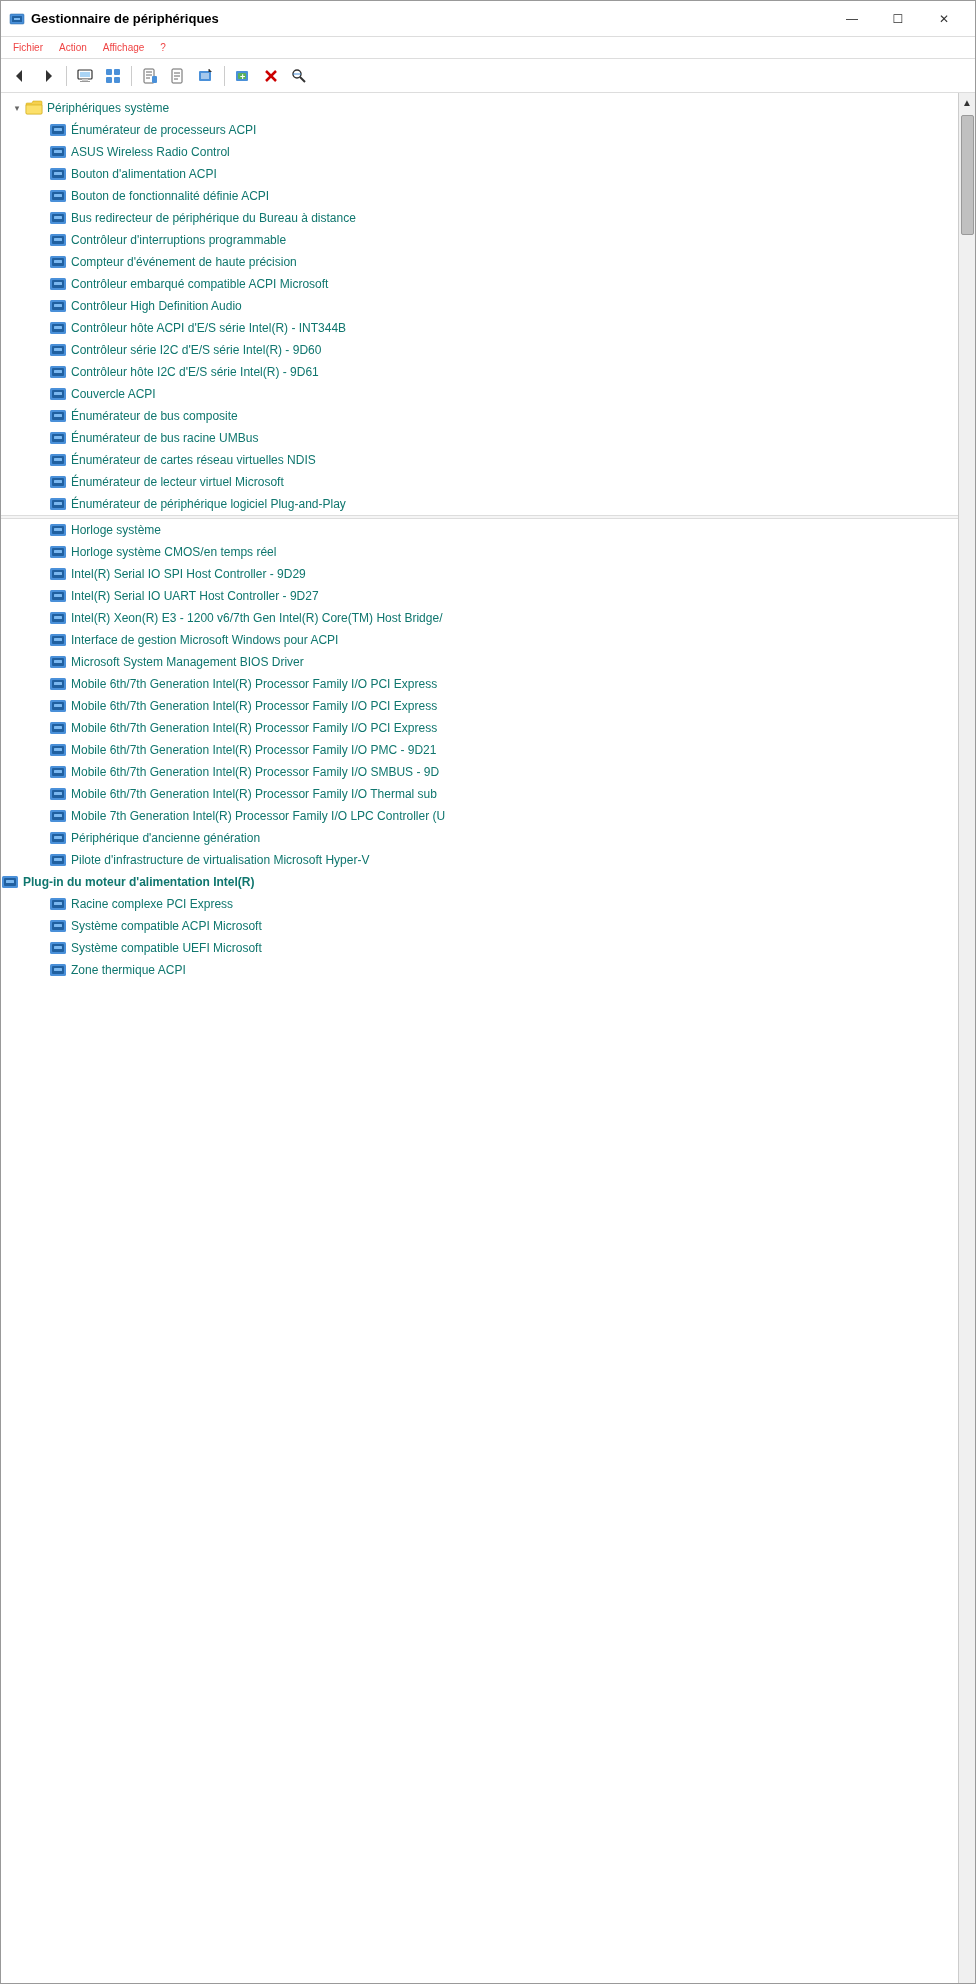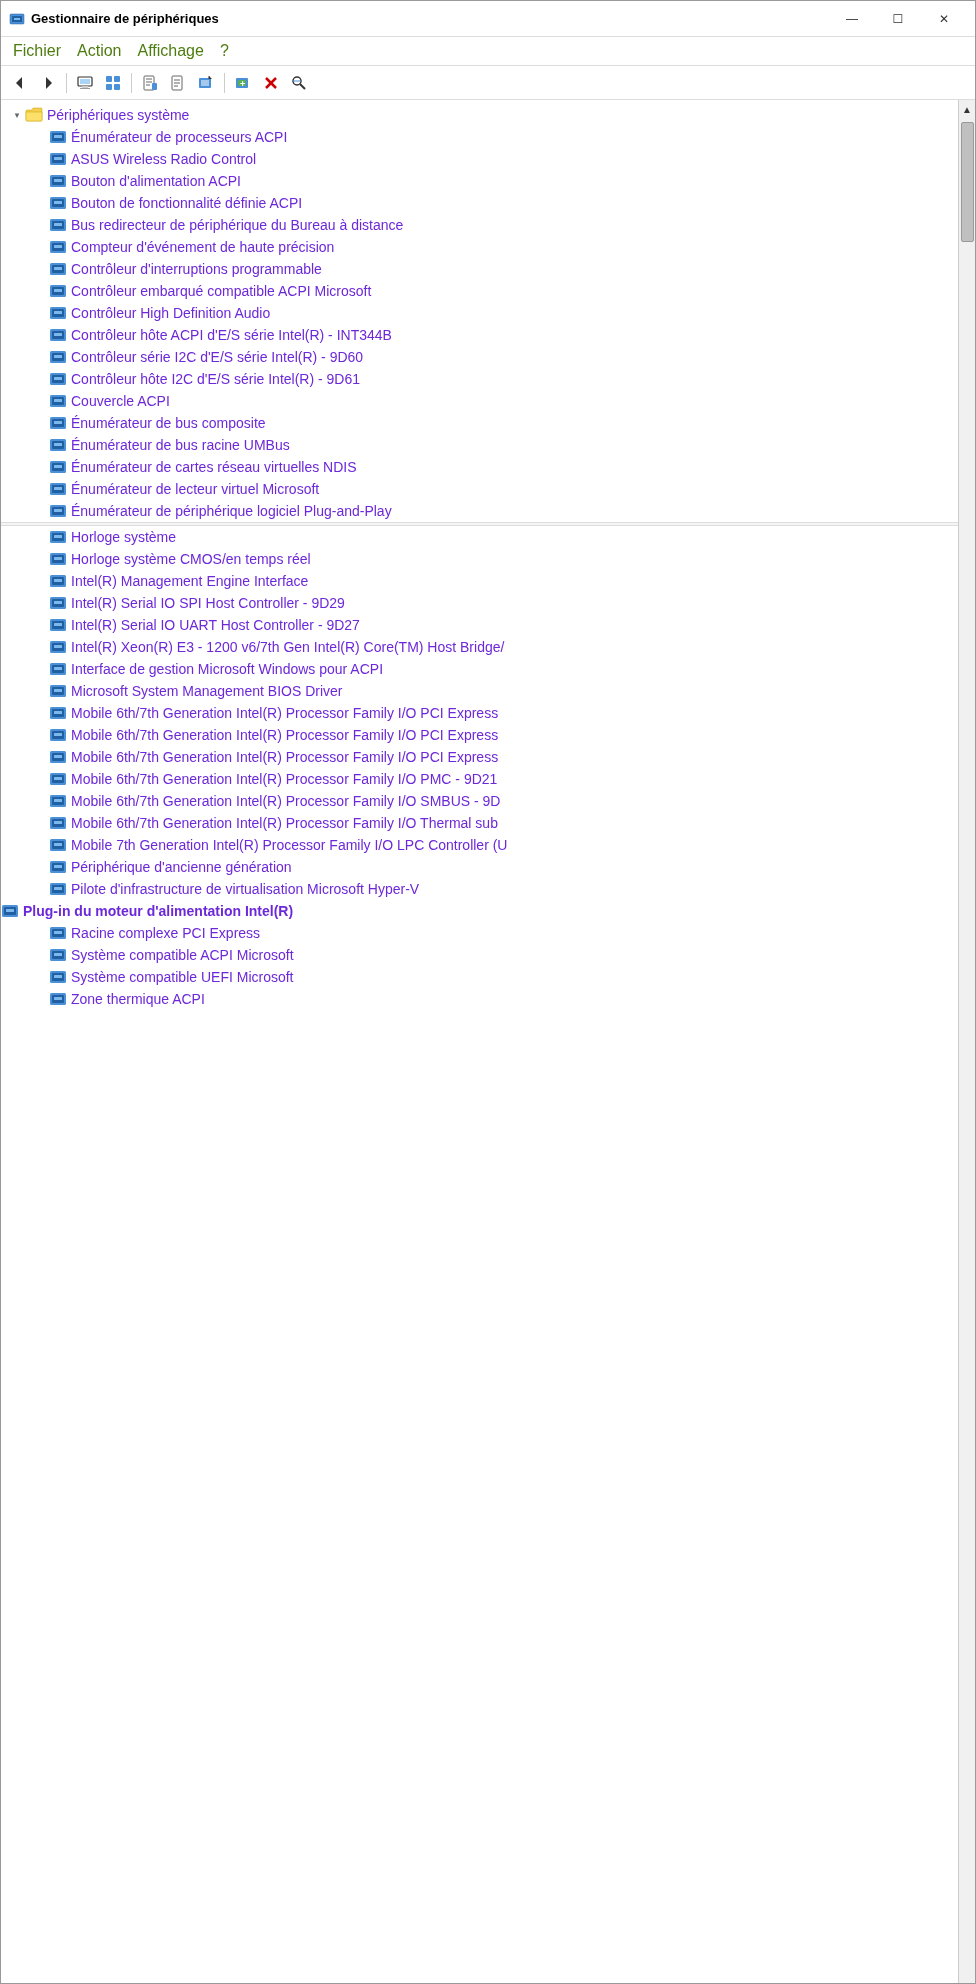--- a/index.html
+++ b/index.html
@@ -53,22 +53,22 @@
     }
     .menu-bar {
       display: flex;
       padding: 2px 4px;
       border-bottom: 1px solid #ddd;
       background: #fff;
     }
     .menu-item {
       padding: 3px 8px;
       cursor: pointer;
-      font-size: 16px;
-      color: #4d7c0f;
+      font-size: 10px;
+      color: #ef4444;
     }
     .toolbar {
       display: flex;
       align-items: center;
       padding: 3px 6px;
       border-bottom: 1px solid #ddd;
       background: #fff;
       gap: 2px;
       height: 34px;
     }
@@ -143,22 +143,22 @@
     .device-icon {
       width: 18px;
       height: 16px;
       margin-right: 4px;
       flex-shrink: 0;
       display: inline-flex;
       align-items: center;
       justify-content: center;
     }
     .item-label {
-      font-size: 14px;
-      color: #6d28d9;
+      font-size: 12px;
+      color: #0f766e;
       user-select: none;
     }
     .divider-line {
       height: 4px;
       background: #f5f5f5;
       border-top: 1px solid #ddd;
       border-bottom: 1px solid #ddd;
     }
     
     .outer-scroll {
@@ -339,40 +339,40 @@
         <span class="item-label">Bus redirecteur de périphérique du Bureau à distance</span>
       </div>
       <div class="tree-item tree-indent-child">
         <span class="device-icon">
             <svg width="18" height="16" viewBox="0 0 18 16">
               <rect x="1" y="2" width="16" height="12" rx="1.5" fill="#4a90d9"></rect>
               <rect x="3" y="4" width="12" height="8" rx="1" fill="#2060a0"></rect>
               <rect x="5" y="6" width="8" height="3" fill="#7bb8f0" rx="0.5"></rect>
             </svg>
           </span>
+        <span class="item-label">Contrôleur d'interruptions programmable</span>
+      </div>
+      <div class="tree-item tree-indent-child">
+        <span class="device-icon">
+            <svg width="18" height="16" viewBox="0 0 18 16">
+              <rect x="1" y="2" width="16" height="12" rx="1.5" fill="#4a90d9"></rect>
+              <rect x="3" y="4" width="12" height="8" rx="1" fill="#2060a0"></rect>
+              <rect x="5" y="6" width="8" height="3" fill="#7bb8f0" rx="0.5"></rect>
+            </svg>
+          </span>
         <span class="item-label">Compteur d'événement de haute précision</span>
       </div>
       <div class="tree-item tree-indent-child">
         <span class="device-icon">
             <svg width="18" height="16" viewBox="0 0 18 16">
               <rect x="1" y="2" width="16" height="12" rx="1.5" fill="#4a90d9"></rect>
               <rect x="3" y="4" width="12" height="8" rx="1" fill="#2060a0"></rect>
               <rect x="5" y="6" width="8" height="3" fill="#7bb8f0" rx="0.5"></rect>
             </svg>
           </span>
-        <span class="item-label">Contrôleur d'interruptions programmable</span>
-      </div>
-      <div class="tree-item tree-indent-child">
-        <span class="device-icon">
-            <svg width="18" height="16" viewBox="0 0 18 16">
-              <rect x="1" y="2" width="16" height="12" rx="1.5" fill="#4a90d9"></rect>
-              <rect x="3" y="4" width="12" height="8" rx="1" fill="#2060a0"></rect>
-              <rect x="5" y="6" width="8" height="3" fill="#7bb8f0" rx="0.5"></rect>
-            </svg>
-          </span>
         <span class="item-label">Contrôleur embarqué compatible ACPI Microsoft</span>
       </div>
       <div class="tree-item tree-indent-child">
         <span class="device-icon">
             <svg width="18" height="16" viewBox="0 0 18 16">
               <rect x="1" y="2" width="16" height="12" rx="1.5" fill="#4a90d9"></rect>
               <rect x="3" y="4" width="12" height="8" rx="1" fill="#2060a0"></rect>
               <rect x="5" y="6" width="8" height="3" fill="#7bb8f0" rx="0.5"></rect>
             </svg>
           </span>
@@ -483,30 +483,20 @@
       </div>
       <div class="tree-item tree-indent-child">
         <span class="device-icon">
             <svg width="18" height="16" viewBox="0 0 18 16">
               <rect x="1" y="2" width="16" height="12" rx="1.5" fill="#4a90d9"></rect>
               <rect x="3" y="4" width="12" height="8" rx="1" fill="#2060a0"></rect>
               <rect x="5" y="6" width="8" height="3" fill="#7bb8f0" rx="0.5"></rect>
             </svg>
           </span>
         <span class="item-label">Horloge système CMOS/en temps réel</span>
-      </div>
-      <div class="tree-item tree-indent-child">
-        <span class="device-icon">
-            <svg width="18" height="16" viewBox="0 0 18 16">
-              <rect x="1" y="2" width="16" height="12" rx="1.5" fill="#4a90d9"></rect>
-              <rect x="3" y="4" width="12" height="8" rx="1" fill="#2060a0"></rect>
-              <rect x="5" y="6" width="8" height="3" fill="#7bb8f0" rx="0.5"></rect>
-            </svg>
-          </span>
-        <span class="item-label">Intel(R) Management Engine Interface</span>
       </div>
       <div class="tree-item tree-indent-child">
         <span class="device-icon">
             <svg width="18" height="16" viewBox="0 0 18 16">
               <rect x="1" y="2" width="16" height="12" rx="1.5" fill="#4a90d9"></rect>
               <rect x="3" y="4" width="12" height="8" rx="1" fill="#2060a0"></rect>
               <rect x="5" y="6" width="8" height="3" fill="#7bb8f0" rx="0.5"></rect>
             </svg>
           </span>
         <span class="item-label">Intel(R) Serial IO SPI Host Controller - 9D29</span>

